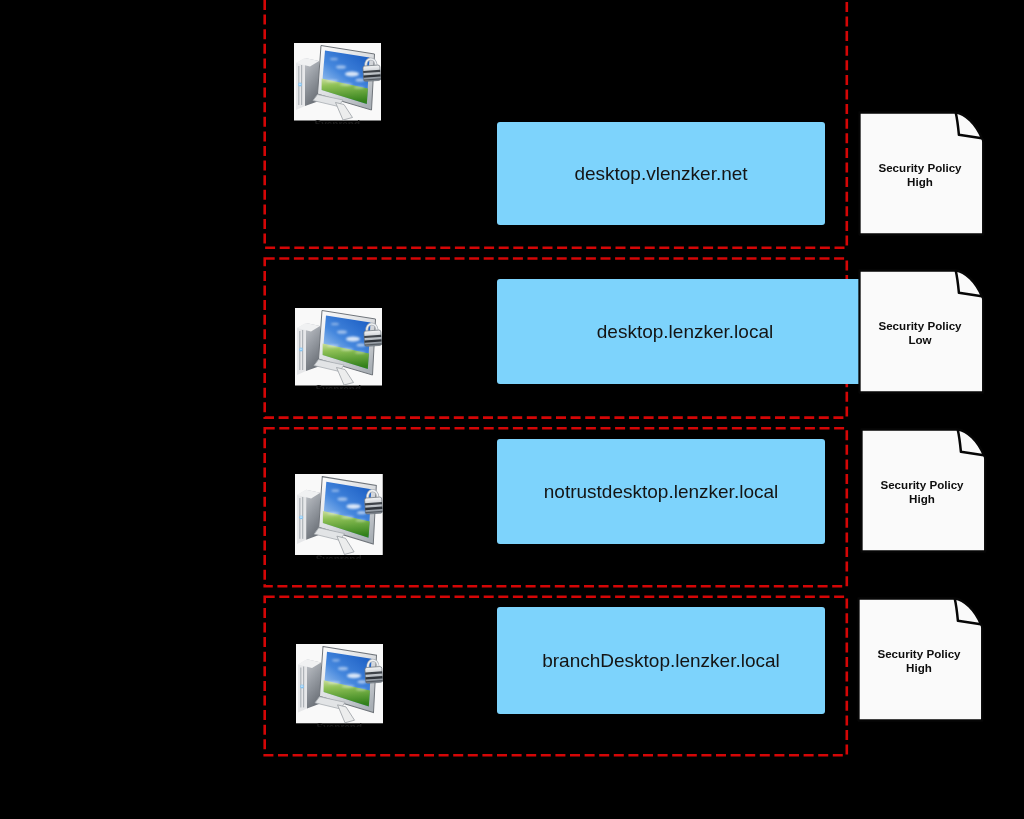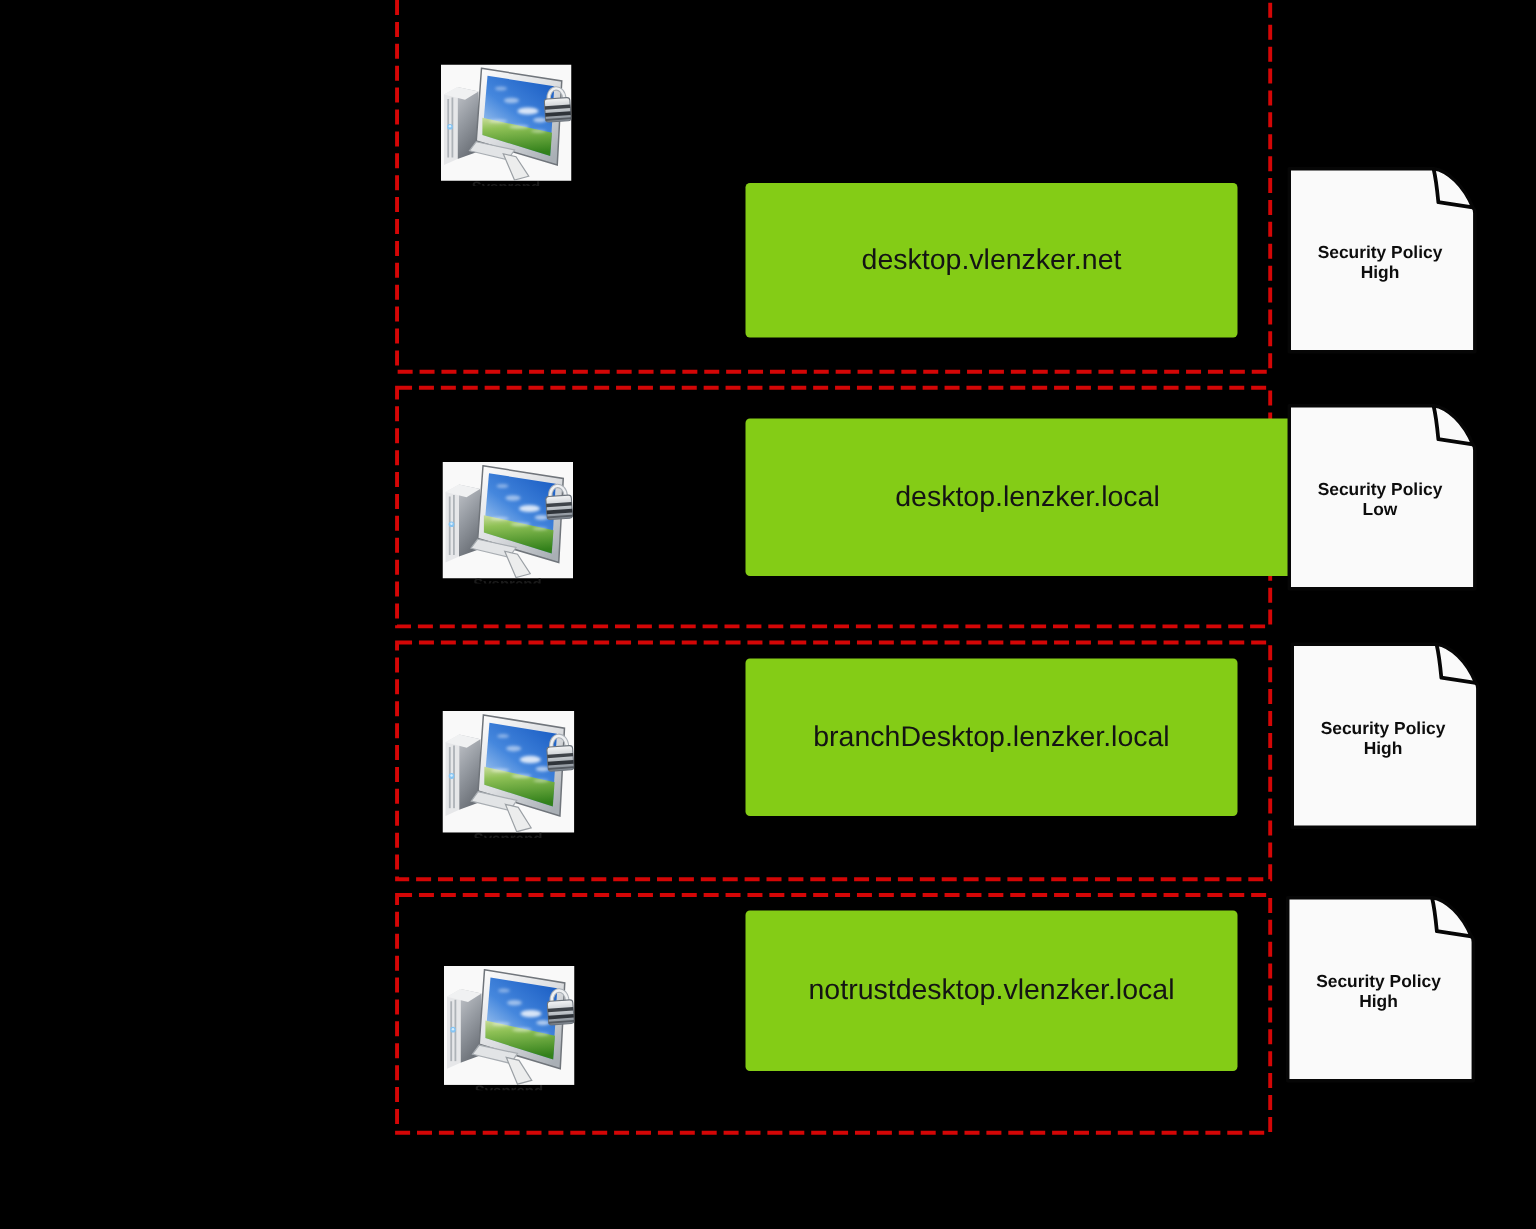--- a/index.html
+++ b/index.html
@@ -1,39 +1,39 @@
 <!DOCTYPE html>
 <html><head>
 <meta charset="utf-8">
 <style>
   html,body{margin:0;padding:0;}
   body{width:1024px;height:819px;background:#000;overflow:hidden;position:relative;
        font-family:"Liberation Sans", sans-serif;}
   .abs{position:absolute;}
-  .label{background:#84cc16;border-radius:3px;display:flex;align-items:center;justify-content:center;
+  .label{background:#7dd3fc;border-radius:3px;display:flex;align-items:center;justify-content:center;
          color:#141414;font-size:19px;letter-spacing:0px;}
   .doc{width:127px;height:126px;}
   .icon{width:87px;height:81px;overflow:hidden;filter:blur(0.35px);}
 </style>
 </head>
 <body>
 
 <svg class="abs" style="left:0;top:0" width="1024" height="819" viewBox="0 0 1024 819">
   <g fill="none" stroke="#d40606" stroke-width="2.6" stroke-dasharray="10 4.6">
     <path d="M 264.7 0 L 264.7 247.8 L 846.8 247.8 L 846.8 0"></path>
     <rect x="264.7" y="258.5" width="582.1" height="159.1"></rect>
     <rect x="264.7" y="428.3" width="582.1" height="157.9"></rect>
     <rect x="264.7" y="596.7" width="582.1" height="158.5"></rect>
   </g>
 </svg>
 
 <div class="abs label" style="left:497px;top:122px;width:328px;height:103px;">desktop.vlenzker.net</div>
 <div class="abs label" style="left:497px;top:279px;width:376px;height:105px;">desktop.lenzker.local</div>
-<div class="abs label" style="left:497px;top:439px;width:328px;height:105px;">branchDesktop.lenzker.local</div>
-<div class="abs label" style="left:497px;top:607px;width:328px;height:107px;">notrustdesktop.vlenzker.local</div>
+<div class="abs label" style="left:497px;top:439px;width:328px;height:105px;">notrustdesktop.lenzker.local</div>
+<div class="abs label" style="left:497px;top:607px;width:328px;height:107px;">branchDesktop.lenzker.local</div>
 
 <svg class="abs doc" style="left:858px;top:111px" viewBox="0 0 127 126">
 
   <path d="M 1.5 1.5 L 97.7 1.5 C 107 2.5 118 13 123.8 27.3 C 124.8 28 125.2 29.5 125.2 31 L 125.2 123.5 L 1.5 123.5 Z" fill="#fafafa" stroke="#060606" stroke-width="2.3" stroke-linejoin="round"></path>
   <path d="M 97.7 1.5 C 99.5 9 100.2 16.5 100.9 23.8 L 123.8 27.3" fill="none" stroke="#060606" stroke-width="2.5" stroke-linejoin="round"></path>
   <text x="62" y="61" font-size="11.6" font-weight="bold" text-anchor="middle" fill="#0d0d0d">Security Policy</text>
   <text x="62" y="74.5" font-size="11.6" font-weight="bold" text-anchor="middle" fill="#0d0d0d">High</text>
 </svg>
 <svg class="abs doc" style="left:858px;top:269px" viewBox="0 0 127 126">
 

